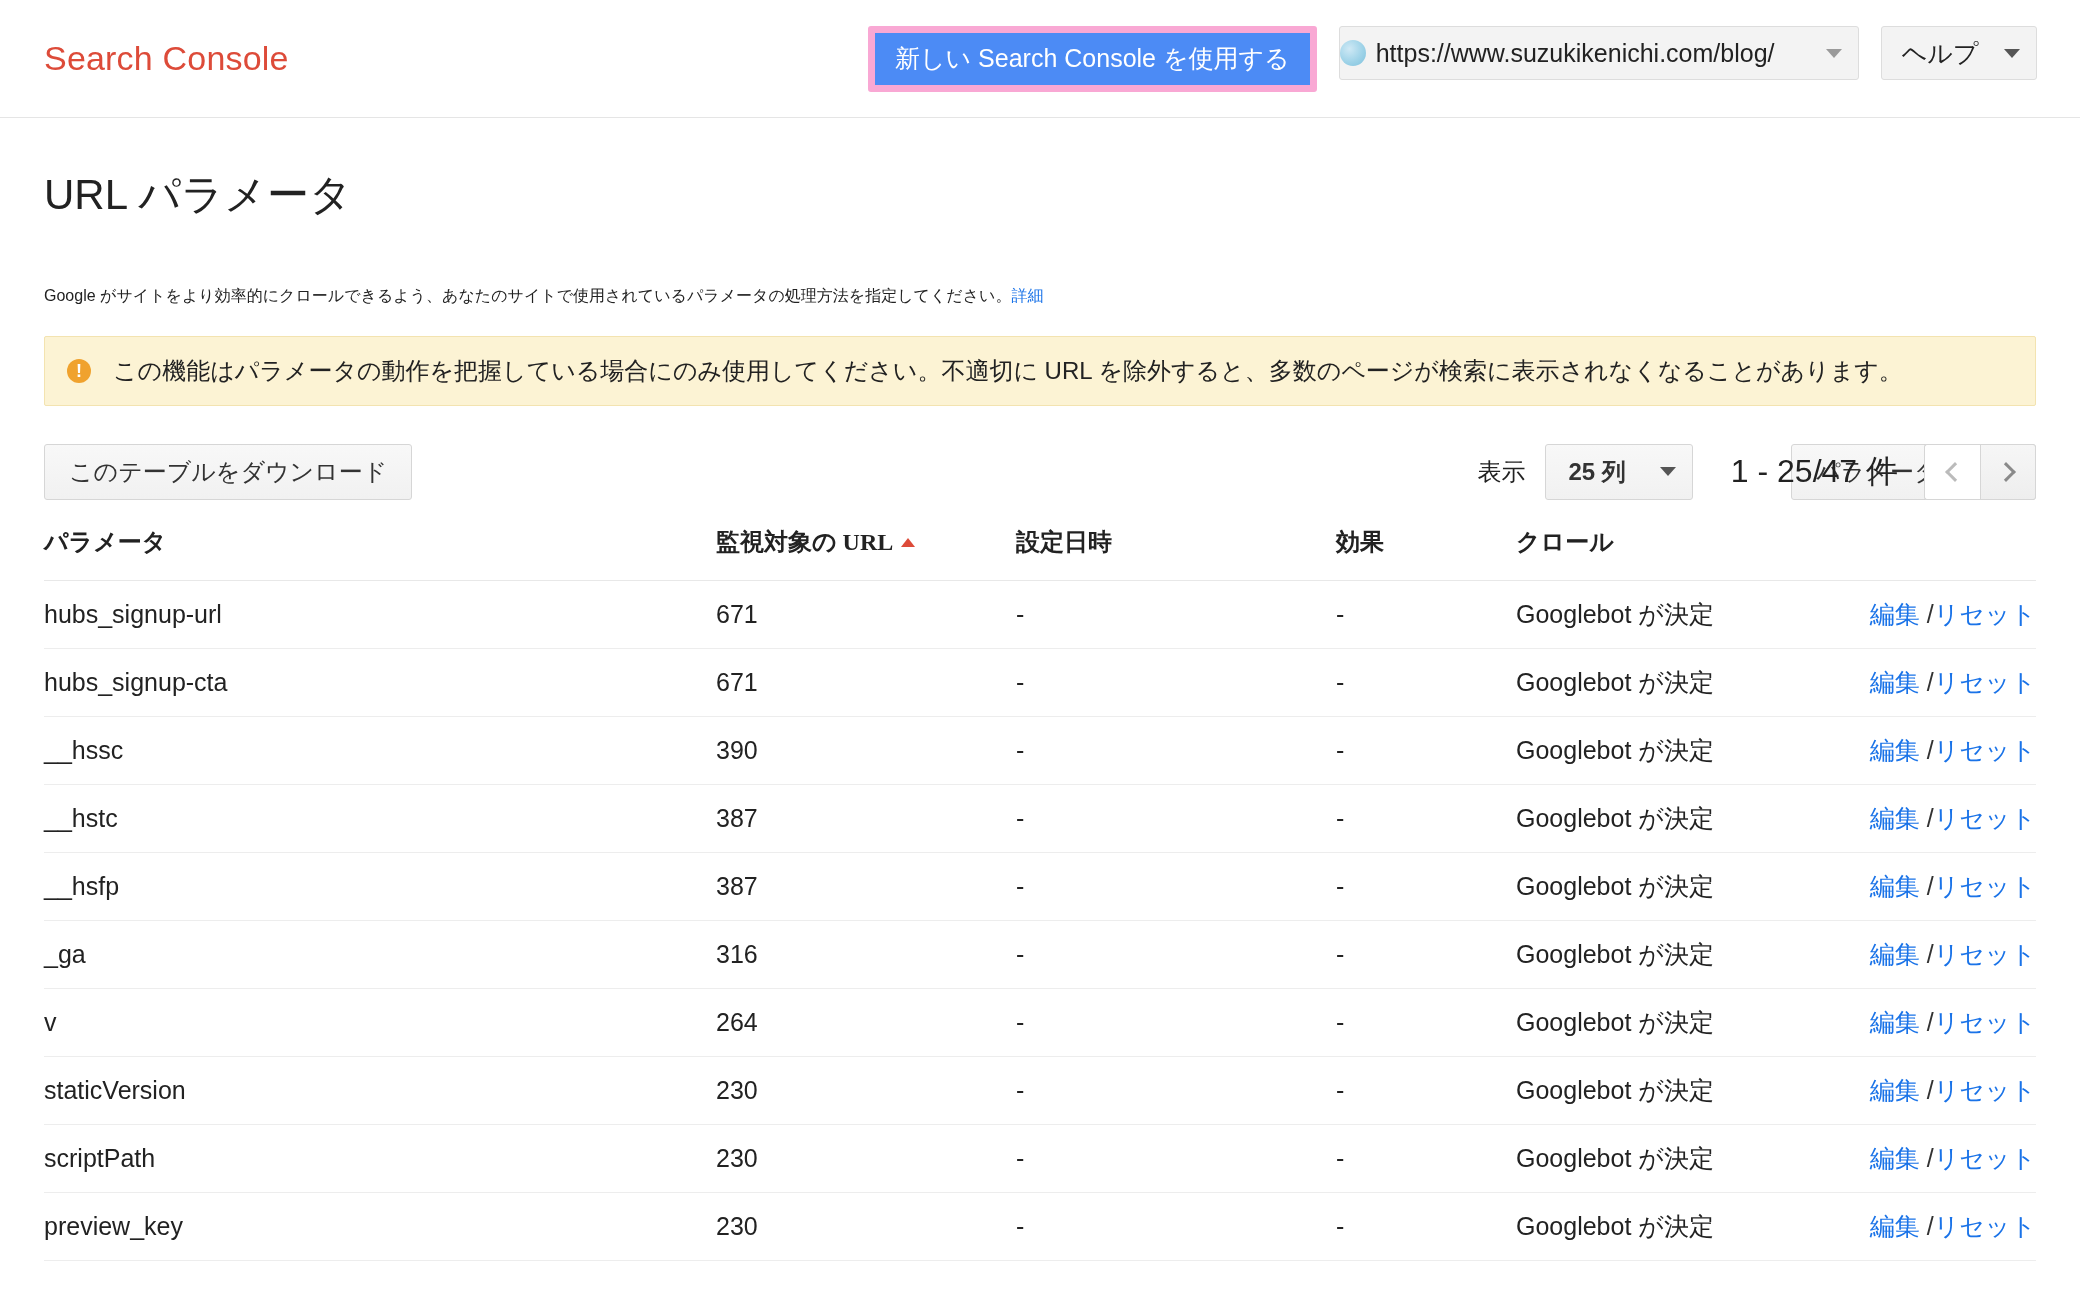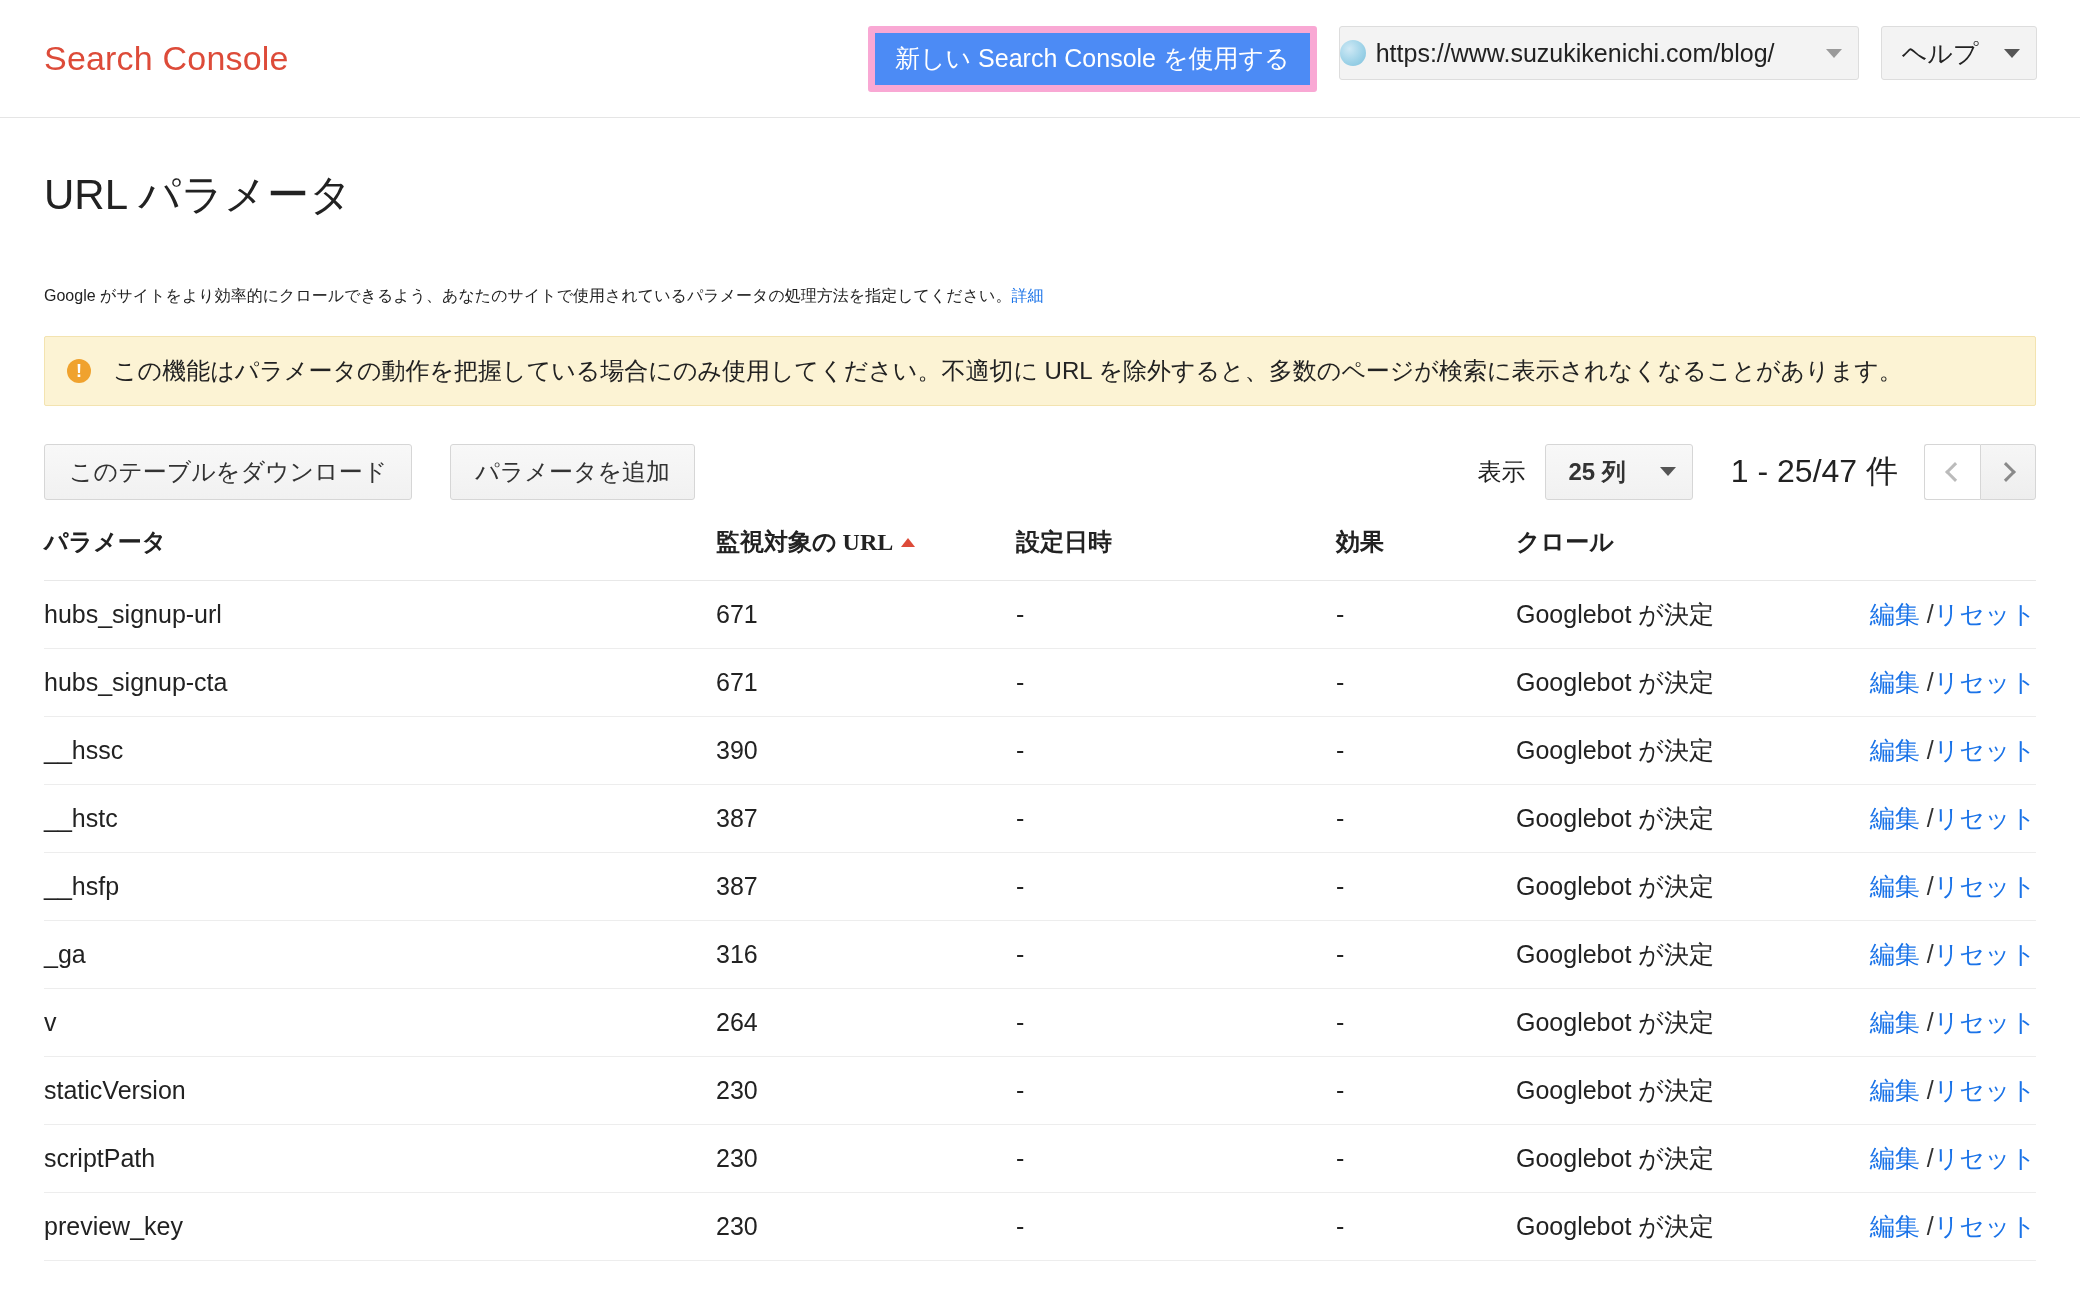--- a/index.html
+++ b/index.html
@@ -144,20 +144,21 @@
   }
   .warn-text { font-size: 24px; color: #222222; line-height: 1.3; }
 
   
   .toolbar {
     margin-top: 38px;
     display: flex;
     align-items: center;
     height: 56px;
     position: relative;
+    justify-content: space-between;
   }
   .btn-gray {
     background: linear-gradient(#f8f8f8, #f1f1f1);
     border: 1px solid #d6d6d6;
     border-radius: 3px;
     font-size: 24px;
     color: #333333;
     padding: 0 24px;
     height: 56px;
     cursor: pointer;

